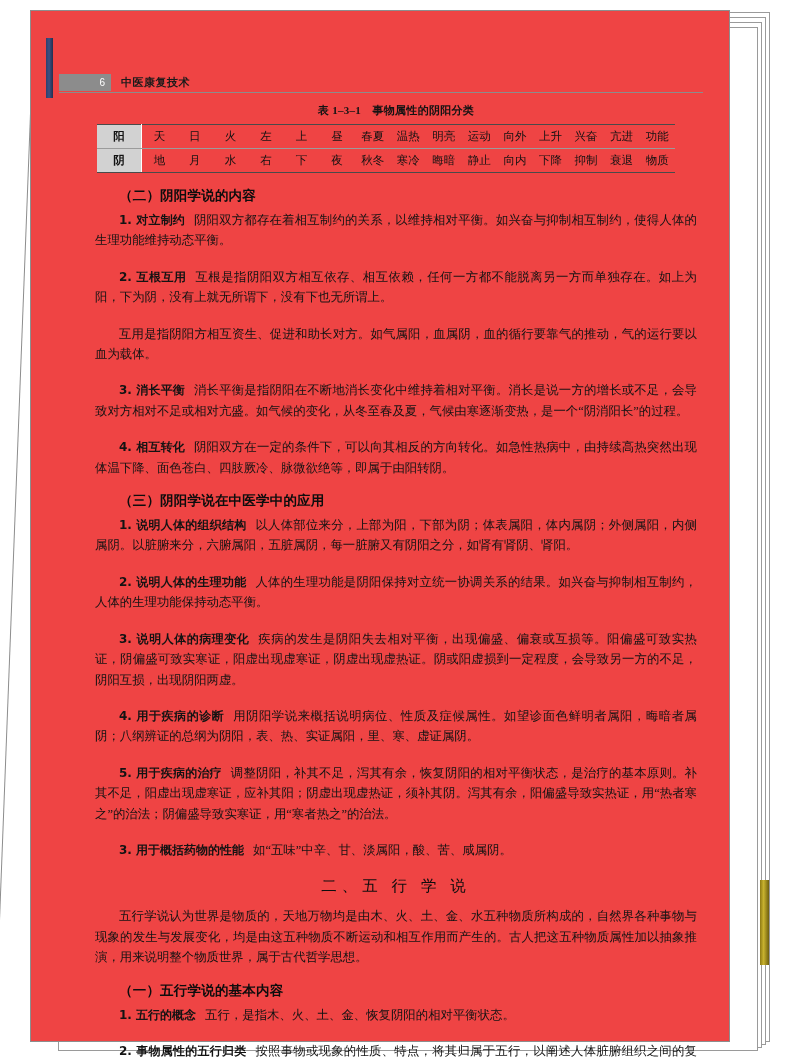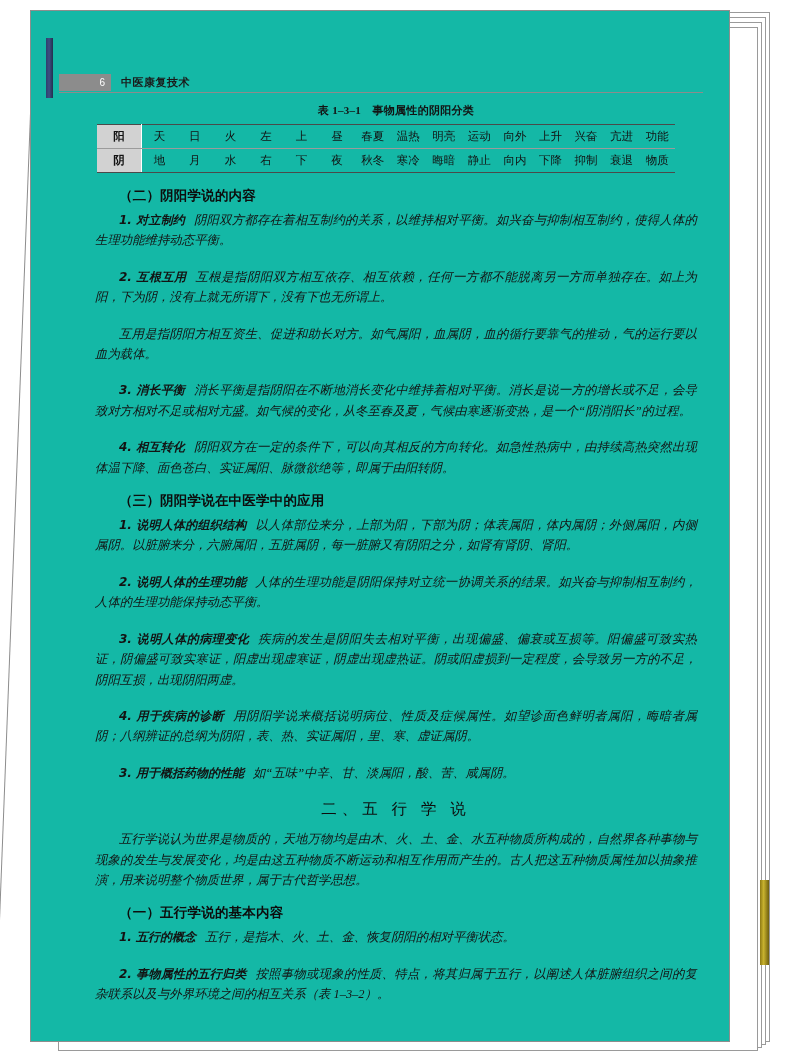--- a/index.html
+++ b/index.html
@@ -58,21 +58,21 @@
     background: linear-gradient(to right, #8e7a13 0%, #c8b22e 40%, #6e5e0d 100%);
   }
 
   
   .page {
     position: absolute;
     left: 30px;
     top: 10px;
     width: 700px;
     height: 1032px;
-    background: #14b8a6;
+    background: #ef4444;
     border: 1px solid #8d8d8d;
     box-sizing: border-box;
     padding: 0;
   }
 
   
   .page-header {
     position: absolute;
     left: 28px;
     top: 63px;
@@ -171,21 +171,20 @@
     margin: 16px 0 9px 0;
     letter-spacing: 5px;
     color: #0d0d0d;
   }
   p.para {
     margin: 0 0 0 0;
     text-indent: 24px;
     line-height: 20.4px;
     text-align: justify;
     font-size: 12.4px;
-    font-style: italic;
   }
   p.para + p.para { margin-top: 16px; }
   .run-label {
     font-weight: bold;
     font-family: "DejaVu Sans", "Liberation Sans", sans-serif;
     font-size: 12px;
   }
   .gap-after { margin-right: 9px; }
 </style>
 </head>
@@ -252,32 +251,33 @@
     <h3 class="sub-head">（二）阴阳学说的内容</h3>
 
     <p class="para"><span class="run-label gap-after">1. 对立制约</span><span>阴阳双方都存在着相互制约的关系，以维持相对平衡。如兴奋与抑制相互制约，使得人体的生理功能维持动态平衡。</span></p>
 
     <p class="para"><span class="run-label gap-after">2. 互根互用</span><span>互根是指阴阳双方相互依存、相互依赖，任何一方都不能脱离另一方而单独存在。如上为阳，下为阴，没有上就无所谓下，没有下也无所谓上。</span></p>
 
     <p class="para"><span>互用是指阴阳方相互资生、促进和助长对方。如气属阳，血属阴，血的循行要靠气的推动，气的运行要以血为载体。</span></p>
 
     <p class="para"><span class="run-label gap-after">3. 消长平衡</span><span>消长平衡是指阴阳在不断地消长变化中维持着相对平衡。消长是说一方的增长或不足，会导致对方相对不足或相对亢盛。如气候的变化，从冬至春及夏，气候由寒逐渐变热，是一个“阴消阳长”的过程。</span></p>
 
-    <p class="para"><span class="run-label gap-after">4. 相互转化</span><span>阴阳双方在一定的条件下，可以向其相反的方向转化。如急性热病中，由持续高热突然出现体温下降、面色苍白、实证属阳、脉微欲绝等，即属于由阳转阴。</span></p>
+    <p class="para"><span class="run-label gap-after">4. 相互转化</span><span>阴阳双方在一定的条件下，可以向其相反的方向转化。如急性热病中，由持续高热突然出现体温下降、面色苍白、四肢厥冷、脉微欲绝等，即属于由阳转阴。</span></p>
 
     <h3 class="sub-head">（三）阴阳学说在中医学中的应用</h3>
 
     <p class="para"><span class="run-label gap-after">1. 说明人体的组织结构</span><span>以人体部位来分，上部为阳，下部为阴；体表属阳，体内属阴；外侧属阳，内侧属阴。以脏腑来分，六腑属阳，五脏属阴，每一脏腑又有阴阳之分，如肾有肾阴、肾阳。</span></p>
 
     <p class="para"><span class="run-label gap-after">2. 说明人体的生理功能</span><span>人体的生理功能是阴阳保持对立统一协调关系的结果。如兴奋与抑制相互制约，人体的生理功能保持动态平衡。</span></p>
 
     <p class="para"><span class="run-label gap-after">3. 说明人体的病理变化</span><span>疾病的发生是阴阳失去相对平衡，出现偏盛、偏衰或互损等。阳偏盛可致实热证，阴偏盛可致实寒证，阳虚出现虚寒证，阴虚出现虚热证。阴或阳虚损到一定程度，会导致另一方的不足，阴阳互损，出现阴阳两虚。</span></p>
 
     <p class="para"><span class="run-label gap-after">4. 用于疾病的诊断</span><span>用阴阳学说来概括说明病位、性质及症候属性。如望诊面色鲜明者属阳，晦暗者属阴；八纲辨证的总纲为阴阳，表、热、实证属阳，里、寒、虚证属阴。</span></p>
 
+    <p class="para"><span class="run-label gap-after">5. 用于疾病的治疗</span><span>调整阴阳，补其不足，泻其有余，恢复阴阳的相对平衡状态，是治疗的基本原则。补其不足，阳虚出现虚寒证，应补其阳；阴虚出现虚热证，须补其阴。泻其有余，阳偏盛导致实热证，用“热者寒之”的治法；阴偏盛导致实寒证，用“寒者热之”的治法。</span></p>
 
     <p class="para"><span class="run-label gap-after">3. 用于概括药物的性能</span><span>如“五味”中辛、甘、淡属阳，酸、苦、咸属阴。</span></p>
 
     <h2 class="major-head">二、五 行 学 说</h2>
 
     <p class="para"><span>五行学说认为世界是物质的，天地万物均是由木、火、土、金、水五种物质所构成的，自然界各种事物与现象的发生与发展变化，均是由这五种物质不断运动和相互作用而产生的。古人把这五种物质属性加以抽象推演，用来说明整个物质世界，属于古代哲学思想。</span></p>
 
     <h3 class="sub-head">（一）五行学说的基本内容</h3>
 
     <p class="para"><span class="run-label gap-after">1. 五行的概念</span><span>五行，是指木、火、土、金、恢复阴阳的相对平衡状态。</span></p>

